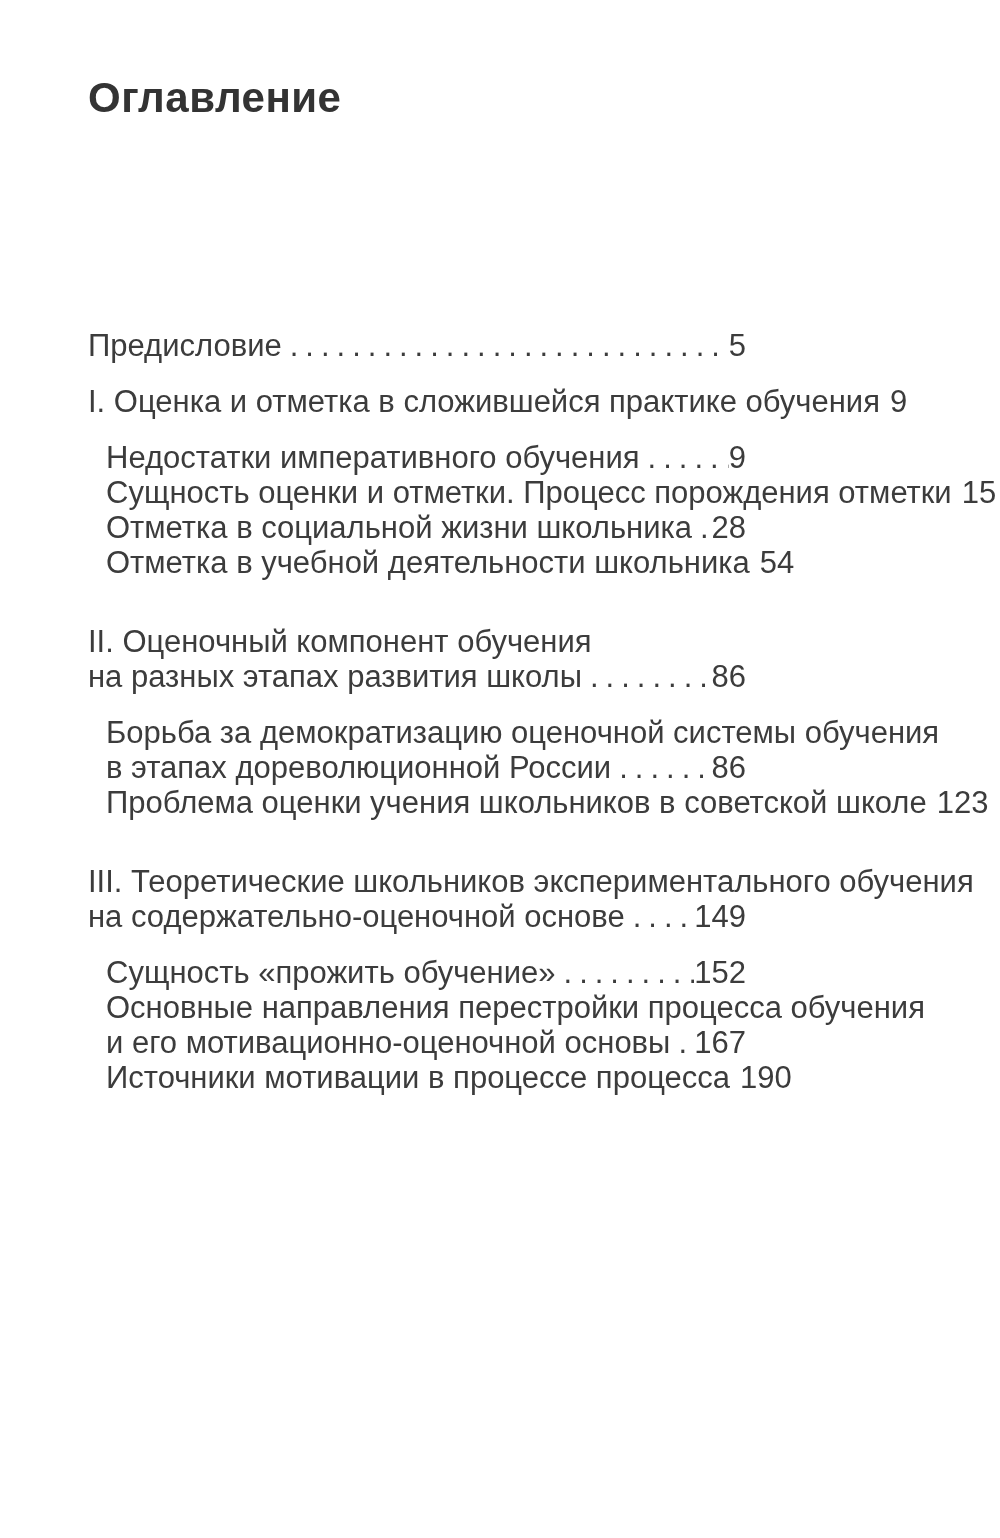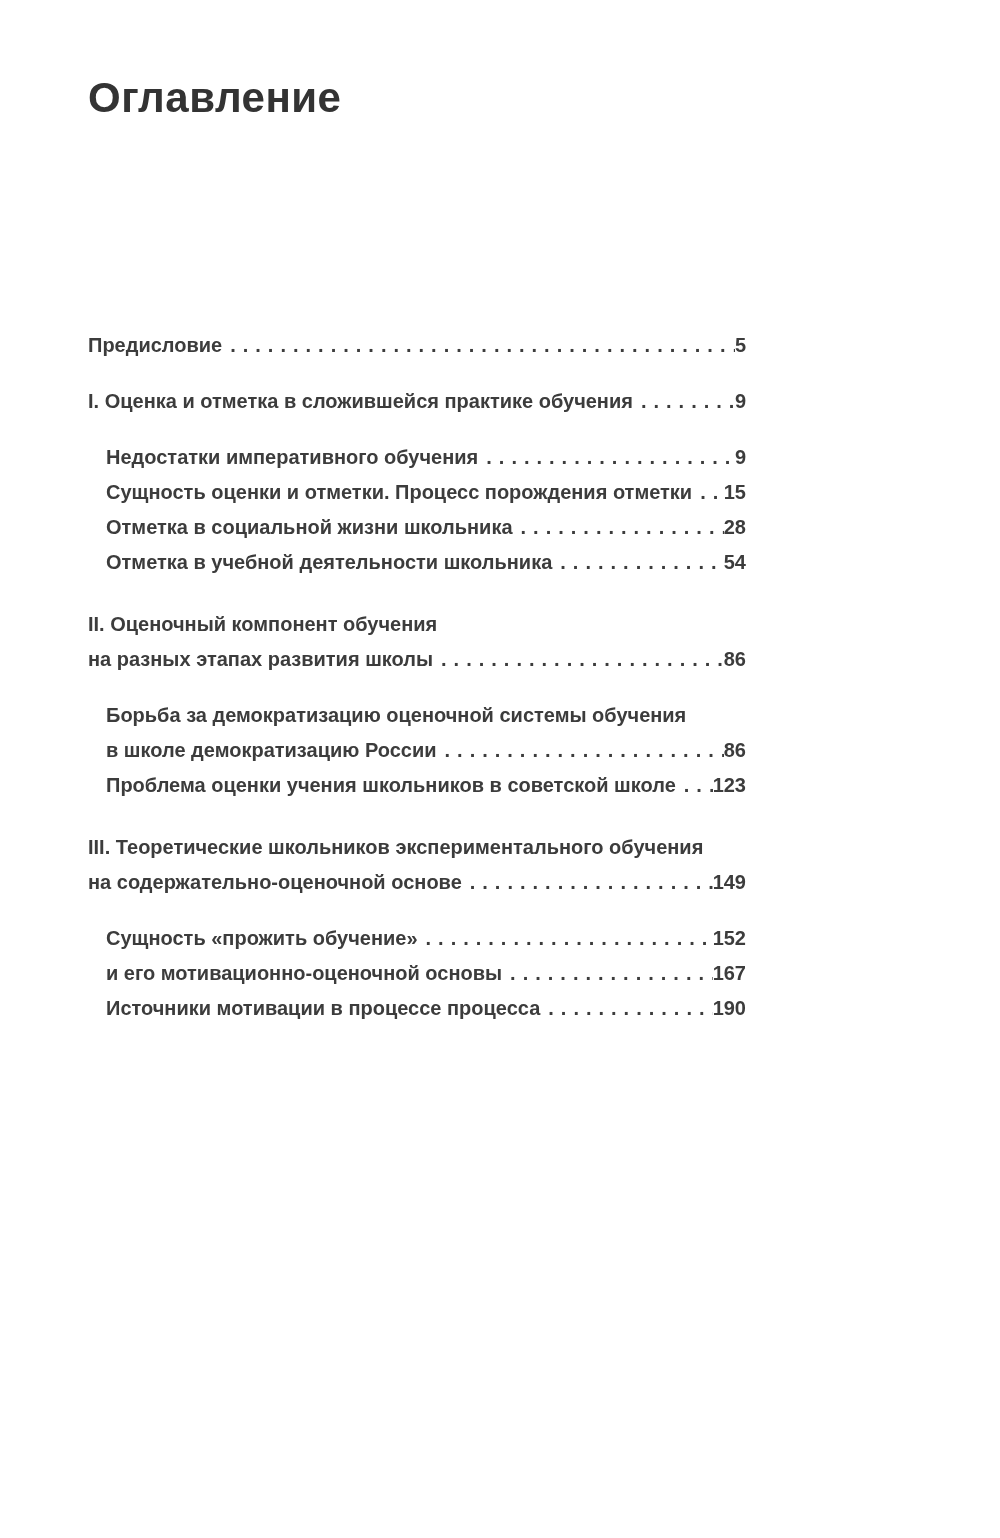--- a/index.html
+++ b/index.html
@@ -24,28 +24,27 @@
   .title {
     font-size: 42px;
     line-height: 44px;
     font-weight: 700;
     color: #333333;
     letter-spacing: 0.5px;
     margin: 0;
   }
   .toc {
     margin-top: 208px;
-    font-size: 20px;
+    font-size: 31px;
     line-height: 35px;
-    font-weight: bold;
   }
   .entry { display: block; }
   .entry.sub { padding-left: 18px; }
   .entry.gap { margin-top: 21px; }
-  .entry.gap-lg { margin-top: 27px; }
+  .entry.gap-lg { margin-top: 44px; }
   .line {
     display: flex;
     align-items: baseline;
   }
   .txt { white-space: nowrap; }
   .dots {
     flex: 1 1 auto;
     overflow: hidden;
     white-space: nowrap;
     letter-spacing: 7px;
@@ -129,21 +128,21 @@
         <span class="dots"></span>
         <span class="pg">86</span>
       </div>
     </div>
 
     <div class="entry sub gap">
       <div class="line">
         <span class="txt">Борьба за демократизацию оценочной системы обучения</span>
       </div>
       <div class="line">
-        <span class="txt">в школе демократизацию России</span>
+        <span class="txt">в этапах дореволюционной России</span>
         <span class="dots"></span>
         <span class="pg">86</span>
       </div>
     </div>
 
     <div class="entry sub">
       <div class="line">
         <span class="txt">Проблема оценки учения школьников в советской школе</span>
         <span class="dots"></span>
         <span class="pg">123</span>
@@ -164,20 +163,23 @@
     <div class="entry sub gap">
       <div class="line">
         <span class="txt">Сущность «прожить обучение»</span>
         <span class="dots"></span>
         <span class="pg">152</span>
       </div>
     </div>
 
     <div class="entry sub">
       <div class="line">
+        <span class="txt">Основные направления перестройки процесса обучения</span>
+      </div>
+      <div class="line">
         <span class="txt">и его мотивационно-оценочной основы</span>
         <span class="dots"></span>
         <span class="pg">167</span>
       </div>
     </div>
 
     <div class="entry sub">
       <div class="line">
         <span class="txt">Источники мотивации в процессе процесса</span>
         <span class="dots"></span>

